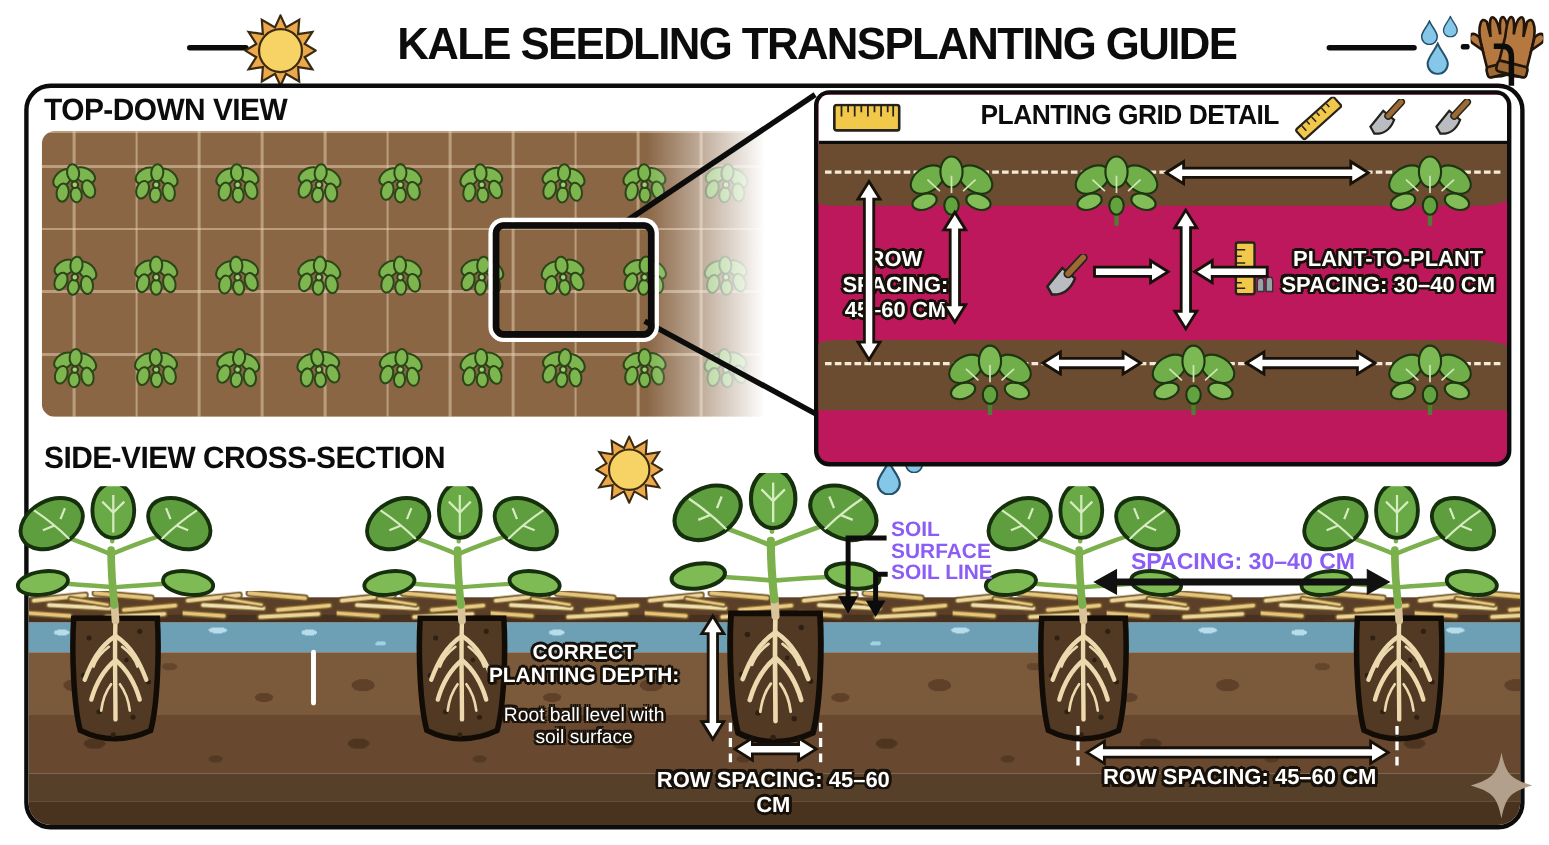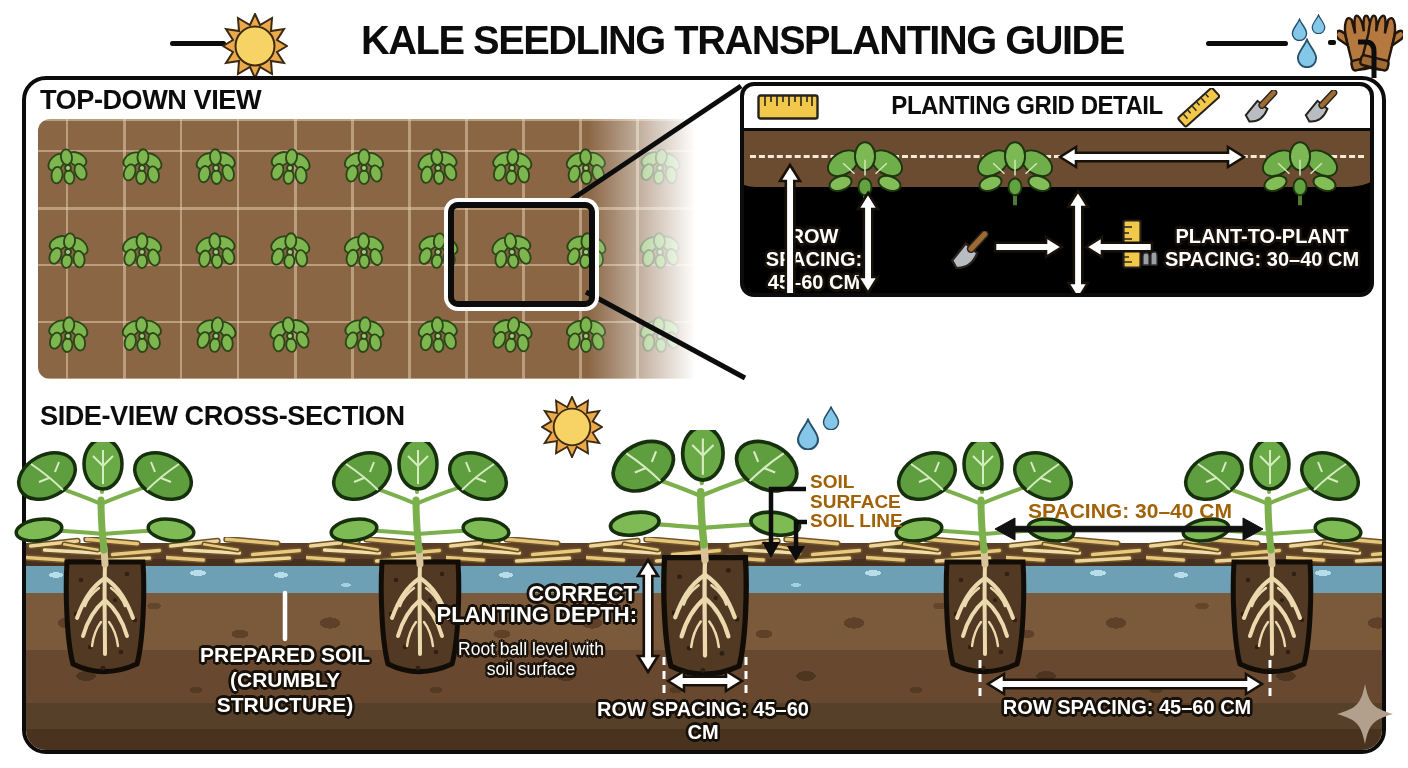--- a/index.html
+++ b/index.html
@@ -24,22 +24,22 @@
   .td-soil{left:38px;top:119px;width:680px;height:260px;border-radius:12px;background:#8a6645;overflow:hidden;
     background-image:
       repeating-linear-gradient(to right, rgba(233,212,180,.5) 0 2.5px, transparent 2.5px 57px),
       repeating-linear-gradient(to bottom, rgba(233,212,180,.5) 0 2.5px, transparent 2.5px 57px);
     background-position:28px 31px,28px 31px;}
   .td-fade{left:588px;top:115px;width:131px;height:268px;
     background:linear-gradient(to right, rgba(255,255,255,0), #ffffff 82%);}
   .callout-box{left:448px;top:202px;width:135px;height:93px;border:6px solid #0c0c0c;border-radius:10px;
     box-shadow:0 0 0 4px #fff;background:transparent;}
   
-  .dpanel{left:740px;top:82px;width:634px;height:215px;border:4px solid #0c0c0c;border-radius:14px;
-    background:#000000;box-sizing:border-box;overflow:hidden;z-index:3;}
+  .dpanel{left:740px;top:82px;width:634px;height:342px;border:4px solid #0c0c0c;border-radius:14px;
+    background:#be185d;box-sizing:border-box;overflow:hidden;z-index:3;}
   .dp-header{position:relative;height:42px;background:#fff;border-bottom:3.5px solid #0c0c0c;}
   .dp-title{position:absolute;left:0;right:60px;top:5px;text-align:center;font-size:25px;font-weight:700;
     letter-spacing:-.5px;transform:scaleX(.96);color:#0c0c0c;}
   .dp-body{position:relative;height:249px;}
   .dp-band{position:absolute;left:-6px;right:-6px;background:#6b4c31;}
   .dp-dash{position:absolute;left:6px;right:6px;border-top:3px dashed #f3ead8;}
   .dp-text{position:absolute;font-size:20px;font-weight:700;line-height:23px;}
   .caption{left:960px;top:388px;width:412px;text-align:right;font-size:17.5px;color:#0c0c0c;}
   
   .soil-wrap{left:26px;top:455px;width:1356px;height:295px;border-radius:0 0 20px 20px;overflow:hidden;z-index:1;}
@@ -62,21 +62,21 @@
     background-image:
       radial-gradient(ellipse 14px 7px at 60px 26px, #4e3520 69%, transparent 70%),
       radial-gradient(ellipse 9px 5px at 170px 40px, #543a23 69%, transparent 70%);
     background-size:240px 53px;}
   .soil-b3{top:248px;height:26px;background:#57402a;}
   .soil-b4{top:274px;height:21px;background:#49331f;}
   .mulch{top:82px;height:27px;}
   .plant-side{z-index:2;}
   .overlay-svg{left:0;top:0;width:1408px;height:768px;z-index:5;pointer-events:none;}
   .lbl{z-index:6;}
-  .lbl-black{font-weight:700;color:#a16207;line-height:20px;font-size:19px;}
+  .lbl-black{font-weight:700;color:#8b5cf6;line-height:20px;font-size:19px;}
 </style>
 </head>
 <body>
 
 <div class="page">
 
   <svg width="0" height="0" style="position:absolute">
     <defs>
       <symbol id="kale-top" viewBox="-26 -24 52 48">
         <g stroke="#2c4619" stroke-width="2" fill="#7db54e">
@@ -447,27 +447,25 @@
       <polygon points="648.0,560.0 638.0,576.0 643.8,576.0 643.8,656.0 638.0,656.0 648.0,672.0 658.0,656.0 652.3,656.0 652.3,576.0 658.0,576.0" fill="#fff" stroke="#17110a" stroke-width="2.6"></polygon>
       <polygon points="668.0,681.0 684.0,691.0 684.0,685.3 726.0,685.3 726.0,691.0 742.0,681.0 726.0,671.0 726.0,676.8 684.0,676.8 684.0,671.0" fill="#fff" stroke="#17110a" stroke-width="2.6"></polygon>
       <polygon points="988.0,684.0 1004.0,694.0 1004.0,688.3 1246.0,688.3 1246.0,694.0 1262.0,684.0 1246.0,674.0 1246.0,679.8 1004.0,679.8 1004.0,674.0" fill="#fff" stroke="#17110a" stroke-width="2.6"></polygon>
     </svg>
 
   <div class="abs lbl lbl-black pre" style="left:810px;top:472px;">SOIL
 SURFACE</div>
   <div class="abs lbl lbl-black" style="left:810px;top:511px;">SOIL LINE</div>
   <div class="abs lbl lbl-black ctr" style="left:1000px;top:501px;width:260px;font-size:21px;">SPACING: 30–40 CM</div>
   <div class="abs lbl ctr" style="left:425px;top:583px;width:212px;">
-    <div class="pre outline-w bold" style="font-size:22px;line-height:21px;text-align:right;">CORRECT
+    <div class="pre outline-w bold" style="font-size:19px;line-height:21px;">CORRECT
 PLANTING DEPTH:</div>
     <div class="pre outline-w" style="font-size:17.5px;line-height:20px;margin-top:14px;">Root ball level with
 soil surface</div>
   </div>
-  <div class="abs lbl ctr pre outline-w bold" style="left:162px;top:642px;width:246px;font-size:21px;line-height:25px;">PREPARED SOIL
-(CRUMBLY STRUCTURE)</div>
   <div class="abs lbl ctr outline-w bold" style="left:580px;top:698px;width:246px;font-size:20px;">ROW SPACING: 45–60 CM</div>
   <div class="abs lbl ctr outline-w bold" style="left:1002px;top:696px;width:250px;font-size:20px;">ROW SPACING: 45–60 CM</div>
 
   <svg class="abs" style="left:1336px;top:684px;z-index:4" width="58" height="60" viewBox="0 0 58 60">
     <path d="M29,0 C33,20 37,24 57,30 C37,36 33,40 29,60 C25,40 21,36 1,30 C21,24 25,20 29,0 Z" fill="#b3a08c"></path>
   </svg>
 
 </div>
 
 </body></html>

